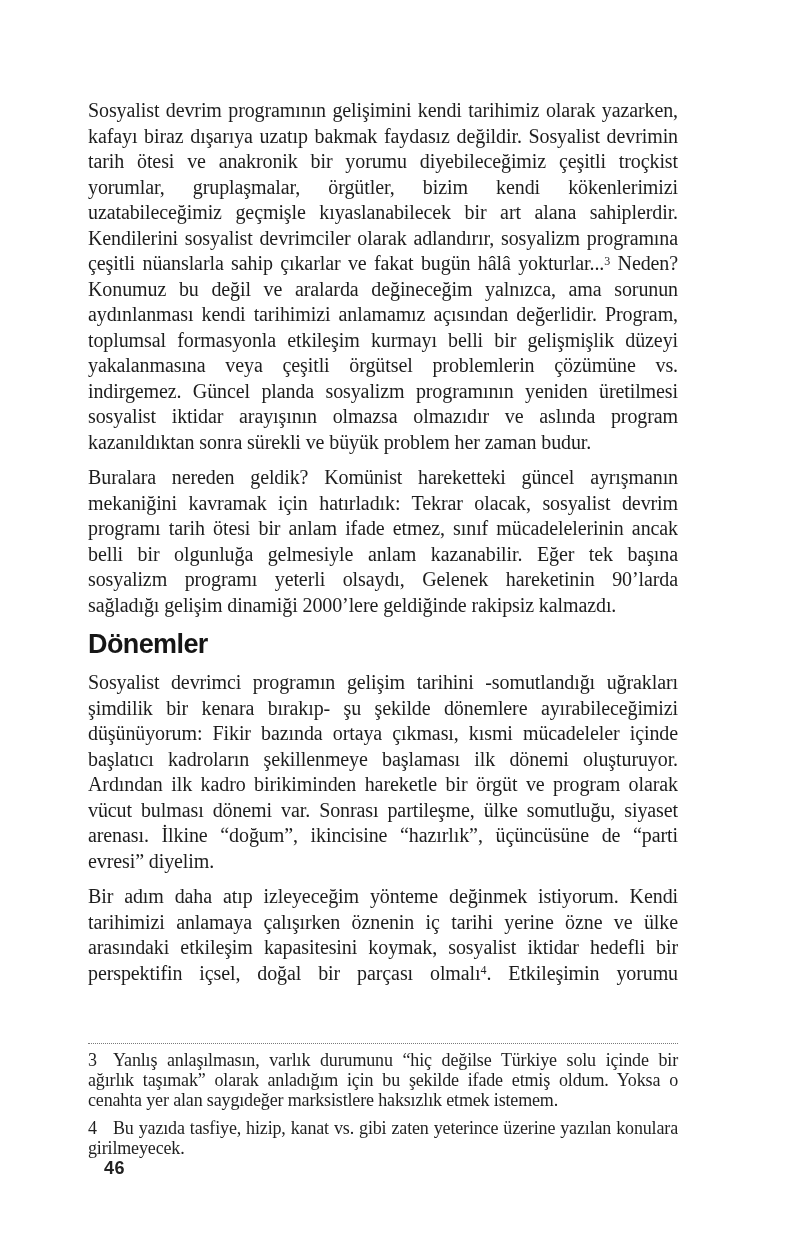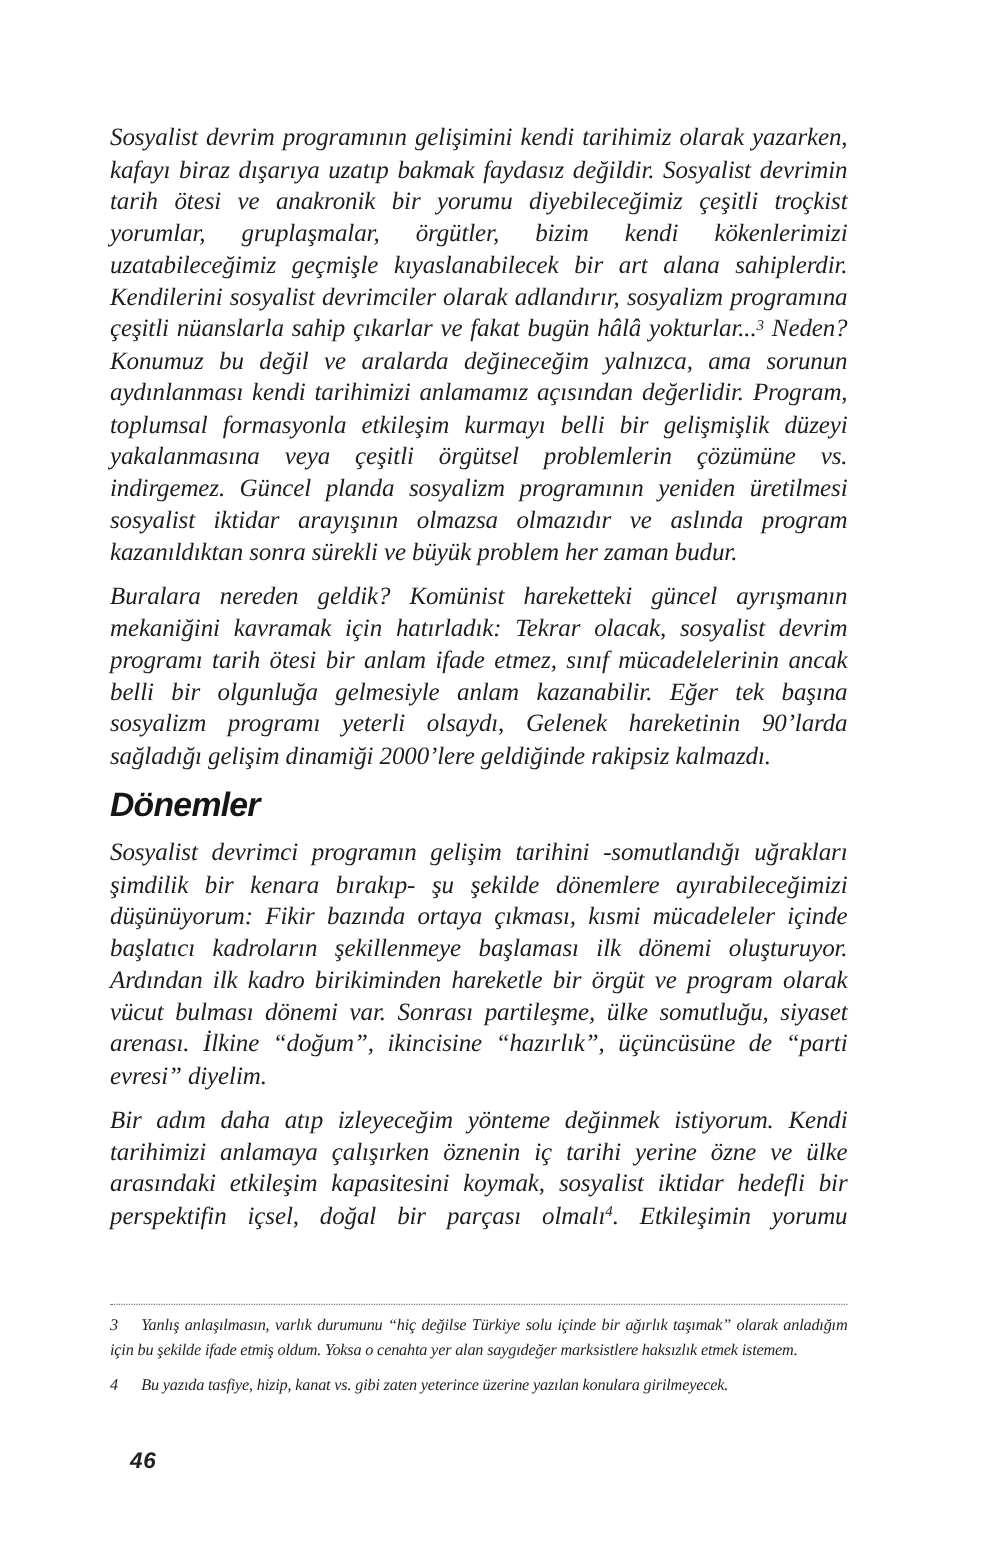--- a/index.html
+++ b/index.html
@@ -7,21 +7,20 @@
     padding: 0;
     background: #ffffff;
   }
   .page {
     position: relative;
     width: 798px;
     height: 1241px;
     background: #ffffff;
     overflow: hidden;
     font-family: "Liberation Serif", serif;
-    font-style: italic;
   }
   .content {
     position: absolute;
     left: 88px;
     top: 98px;
     width: 590px;
   }
   .body-p {
     margin: 0 0 10px 0;
     font-family: "Liberation Serif", serif;
@@ -55,21 +54,21 @@
     position: absolute;
     left: 88px;
     top: 1043px;
     width: 590px;
     border-top: 1px dotted #7a7a7a;
     padding-top: 6px;
   }
   .footnote {
     margin: 0 0 8px 0;
     font-family: "Liberation Serif", serif;
-    font-size: 13px;
+    font-size: 18px;
     line-height: 20px;
     letter-spacing: -0.15px;
     color: #1f1f1f;
     text-align: justify;
   }
   .fn-num {
     display: inline-block;
     width: 25px;
   }
   .page-number {

